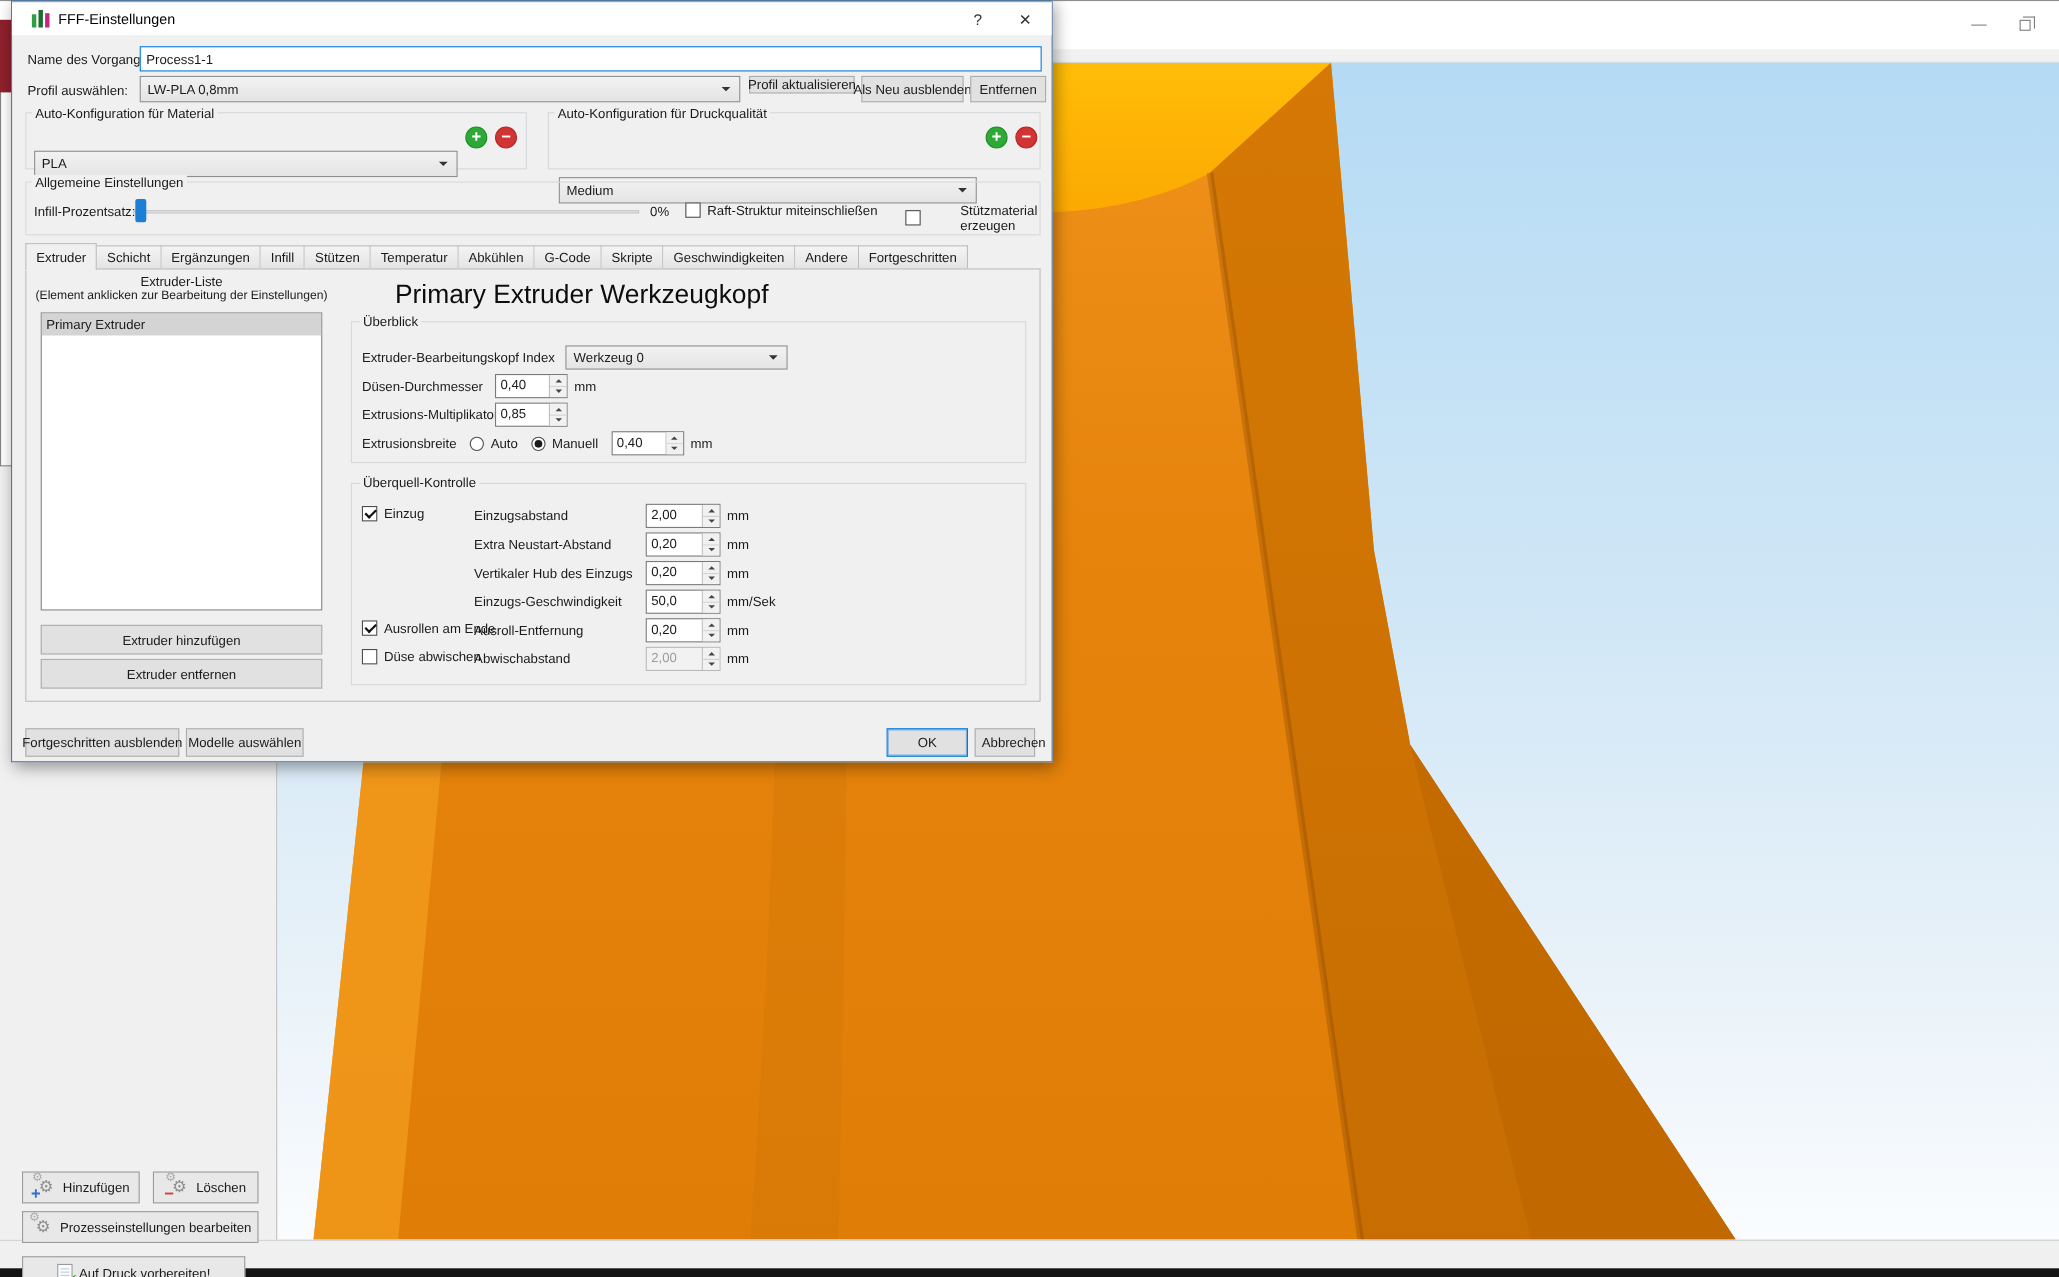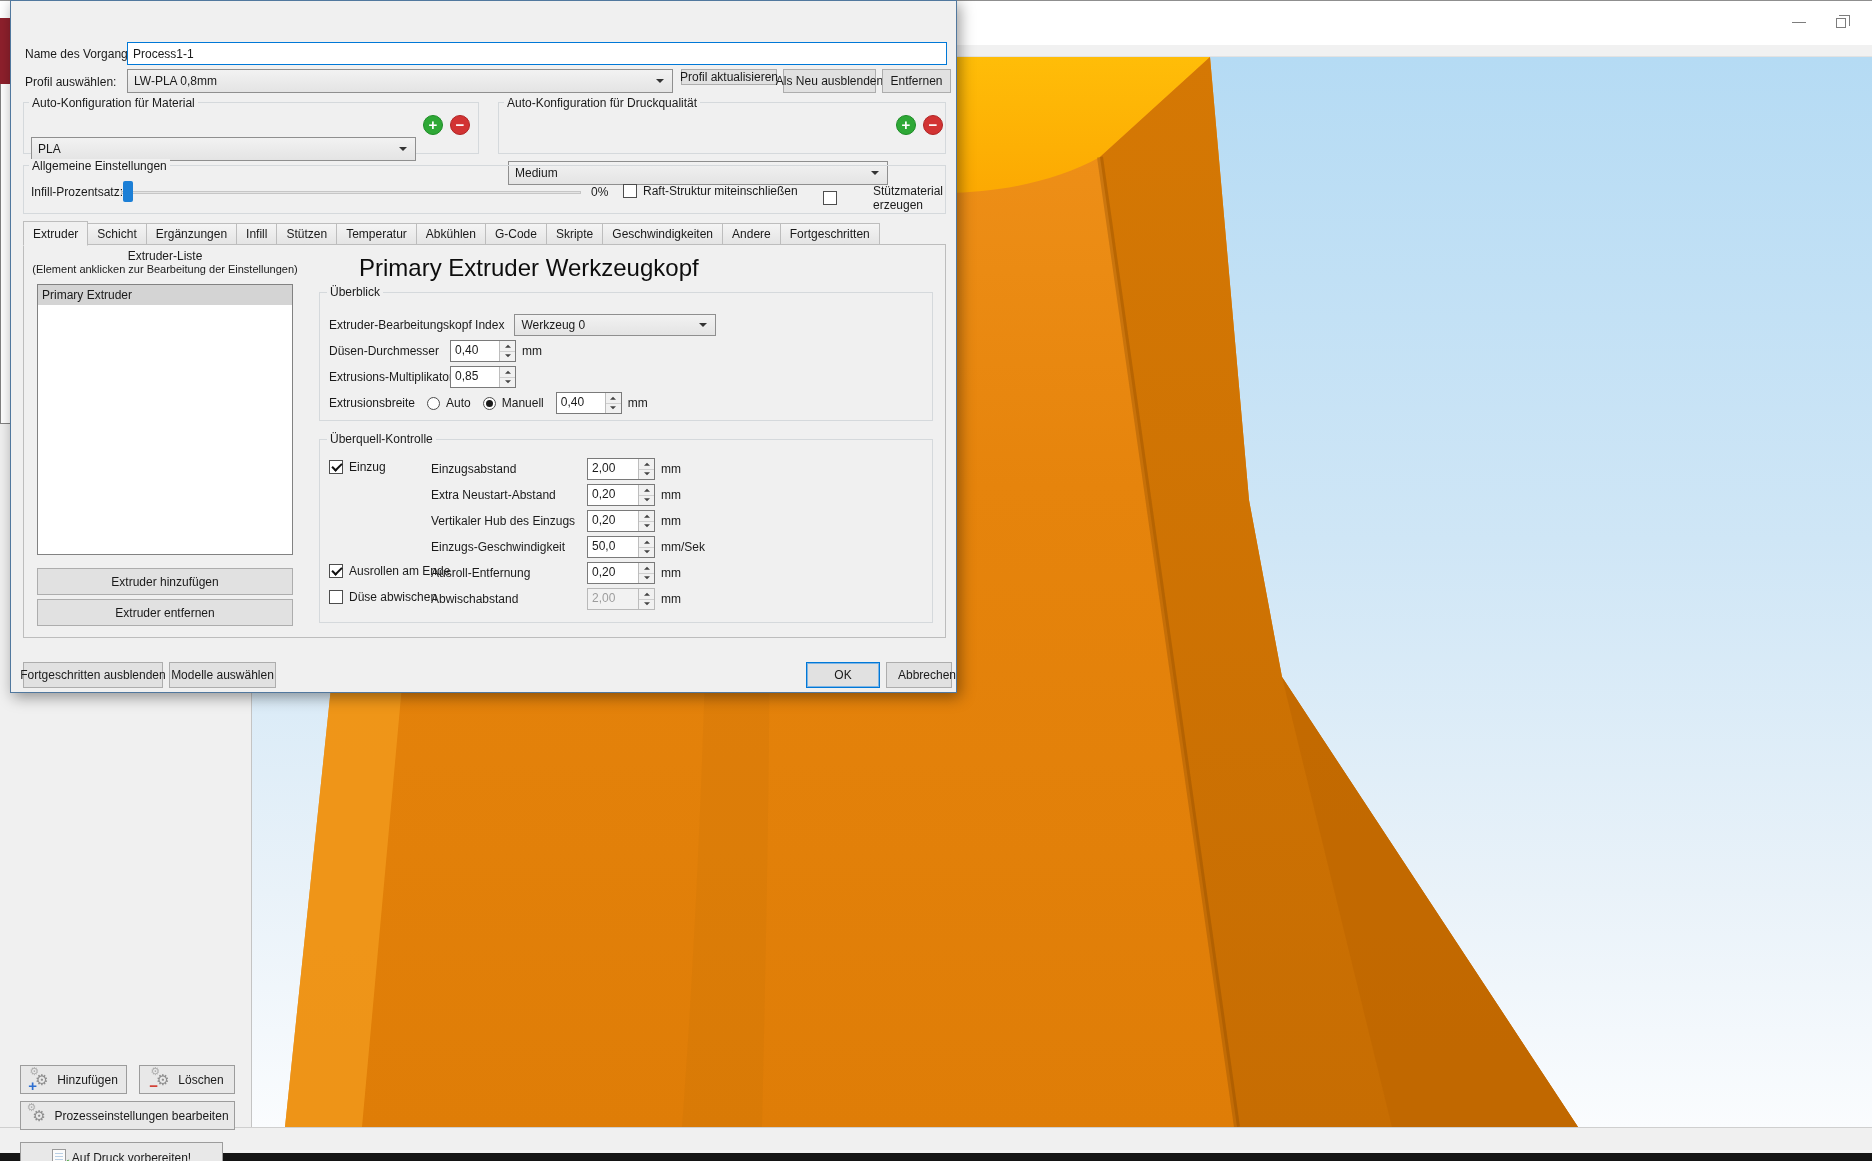--- a/index.html
+++ b/index.html
@@ -193,20 +193,30 @@
         <span class="ck">✓</span>
       </span>
       <span>Auf Druck vorbereiten!</span>
     </div>
   </div>
 
   <div class="abs" id="red-sliver"></div>
 
   <div class="abs" id="dialog">
 
+    <div id="dlg-title">
+      <span class="s3dicon">
+          <b class="b1"></b>
+          <b class="b2"></b>
+          <b class="b3"></b>
+        </span>
+      <span class="ttl">FFF-Einstellungen</span>
+      <span id="dlg-help">?</span>
+      <span id="dlg-close">✕</span>
+    </div>
 
     <div class="abs lbl" style="left:14px;top:46px;">Name des Vorgangs:</div>
     <div class="abs input focus" style="left:116px;top:41px;width:820px;height:23px;">
       <span>Process1-1</span>
     </div>
 
     <div class="abs lbl" style="left:14px;top:74px;">Profil auswählen:</div>
     <div class="abs combo" style="left:116px;top:68px;width:546px;height:24px;">
       <span>LW-PLA 0,8mm</span>
     </div>
@@ -406,16 +416,16 @@
             <i class="u"></i>
             <i class="d"></i>
           </span>
       </span>
       <span class="unit">mm</span>
     </div>
 
     <div class="abs btn" style="left:12px;top:661px;width:140px;height:26px;">Fortgeschritten ausblenden</div>
     <div class="abs btn" style="left:158px;top:661px;width:107px;height:26px;">Modelle auswählen</div>
     <div class="abs btn default" style="left:795px;top:661px;width:74px;height:26px;">OK</div>
-    <div class="abs btn" style="left:875px;top:661px;width:66px;height:26px;padding-left:16px;">Abbrechen</div>
+    <div class="abs btn" style="left:875px;top:661px;width:55px;height:26px;padding-left:16px;">Abbrechen</div>
   </div>
 
 </div>
 
 </body></html>

